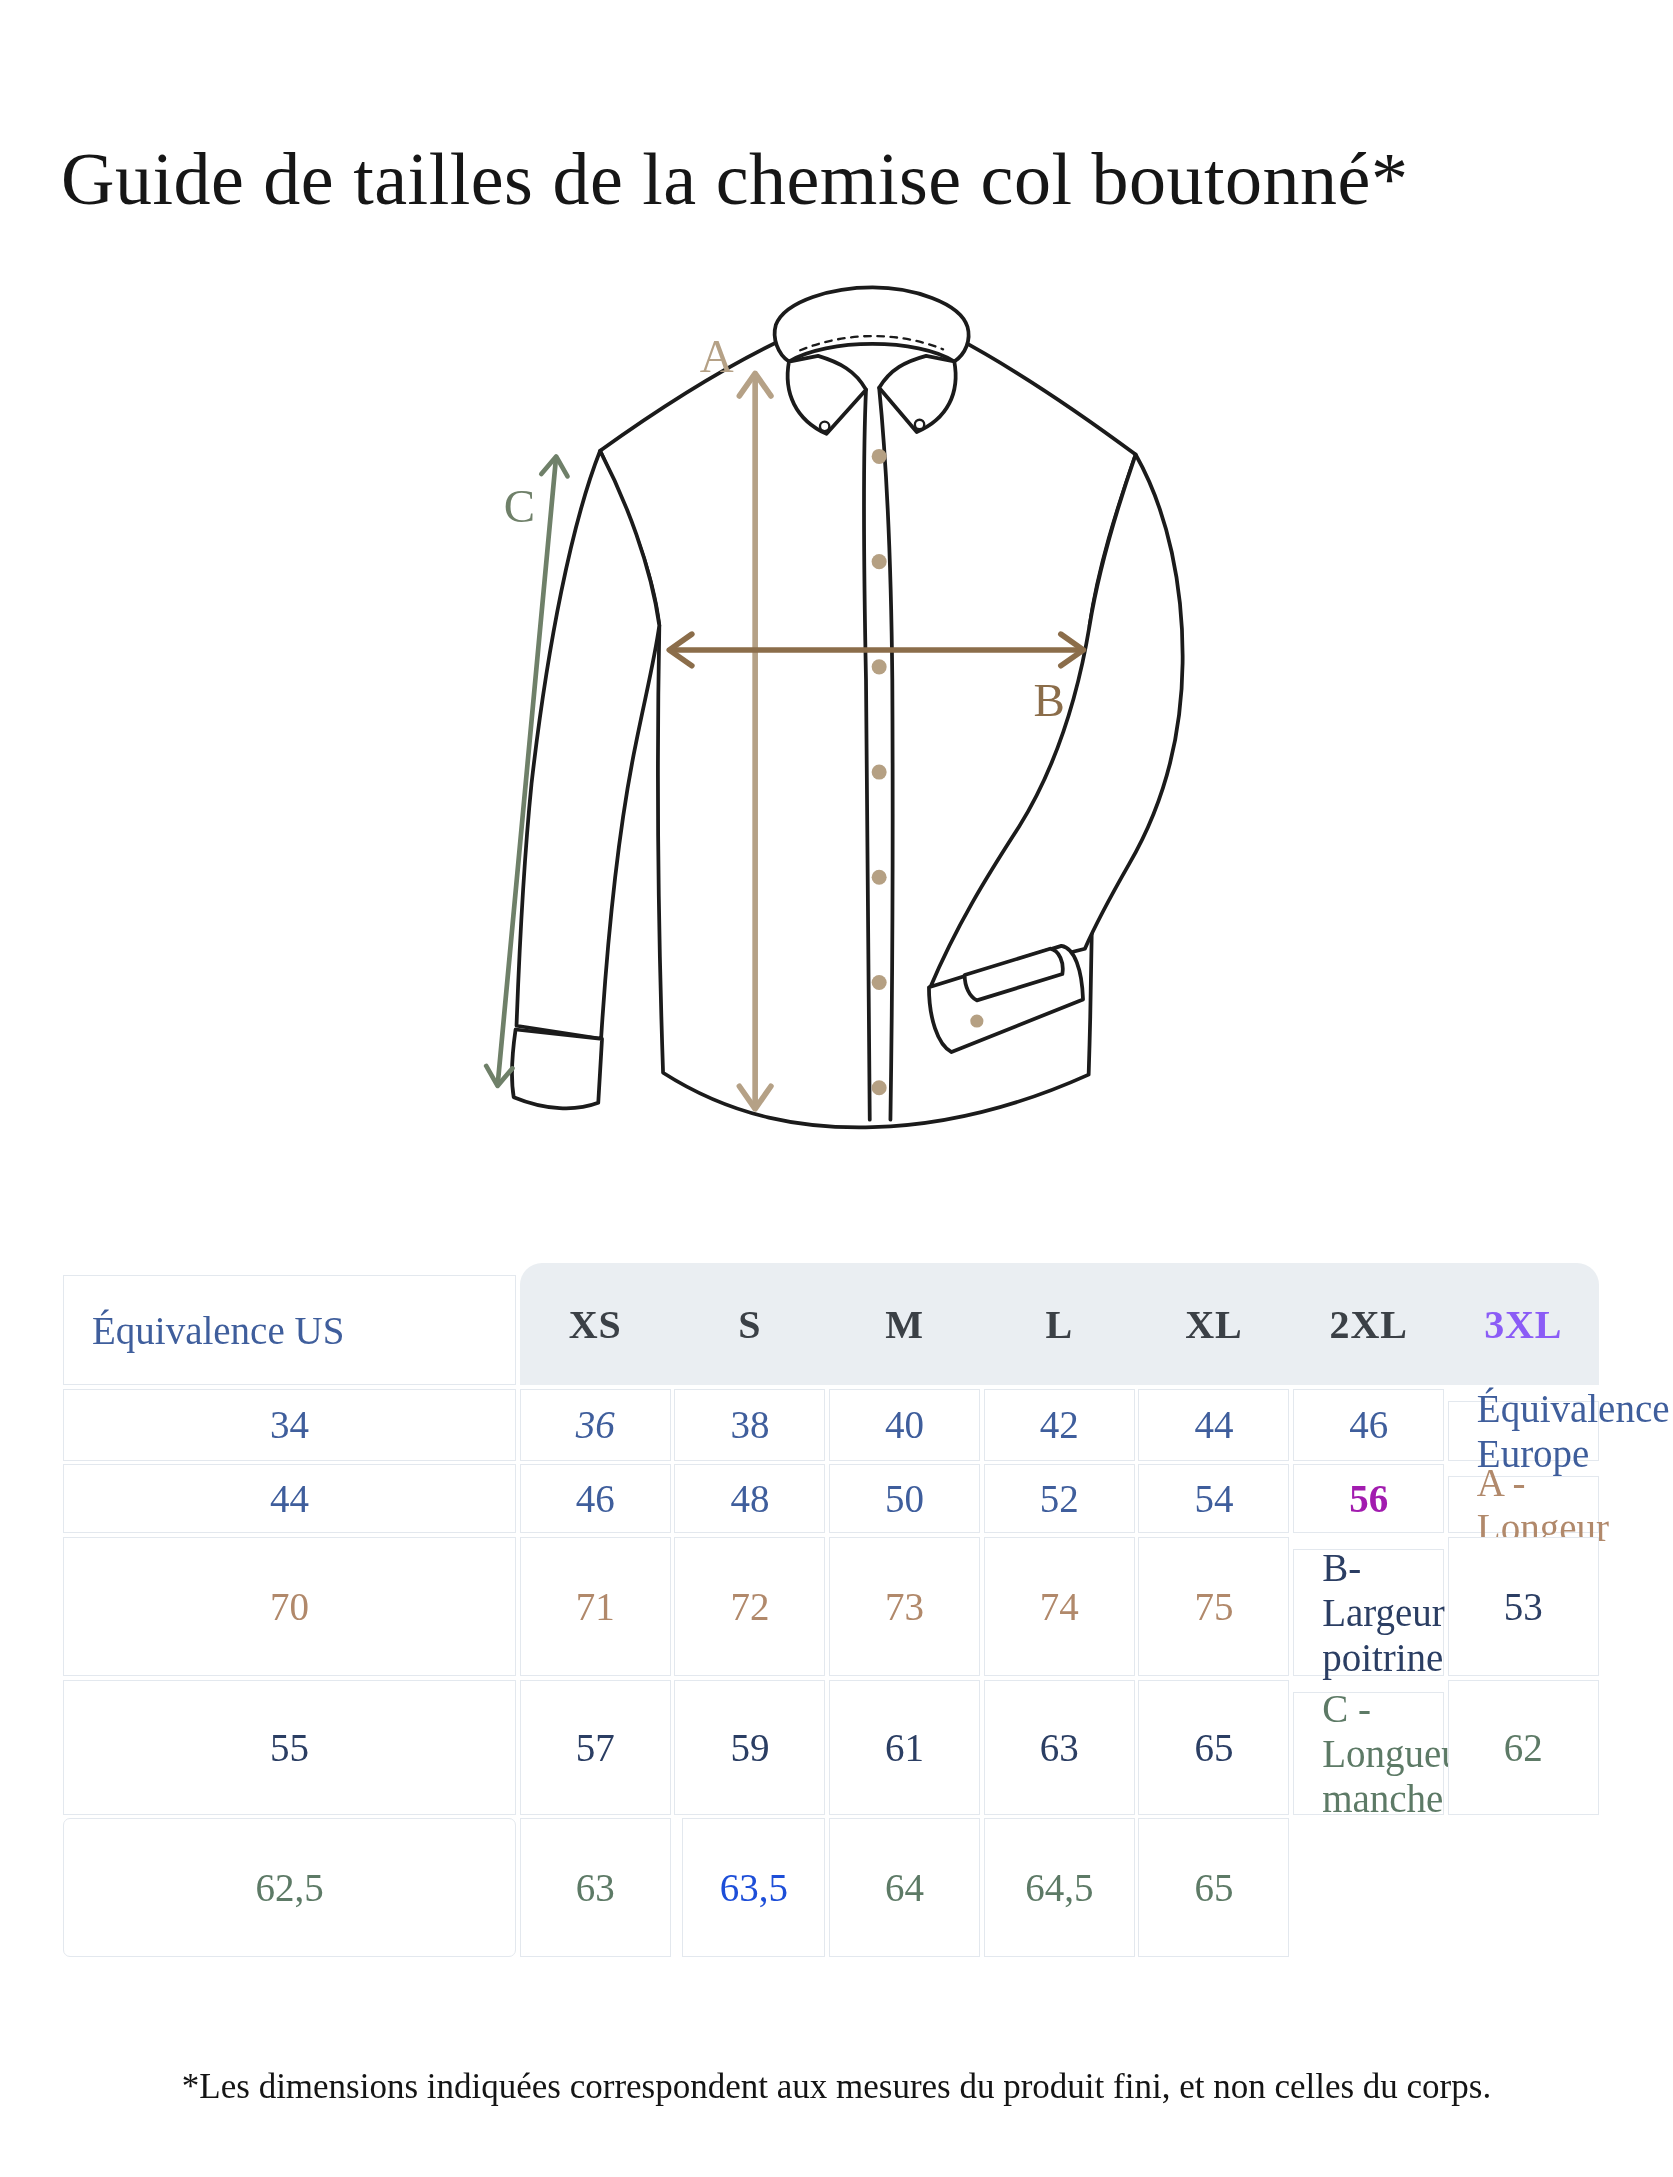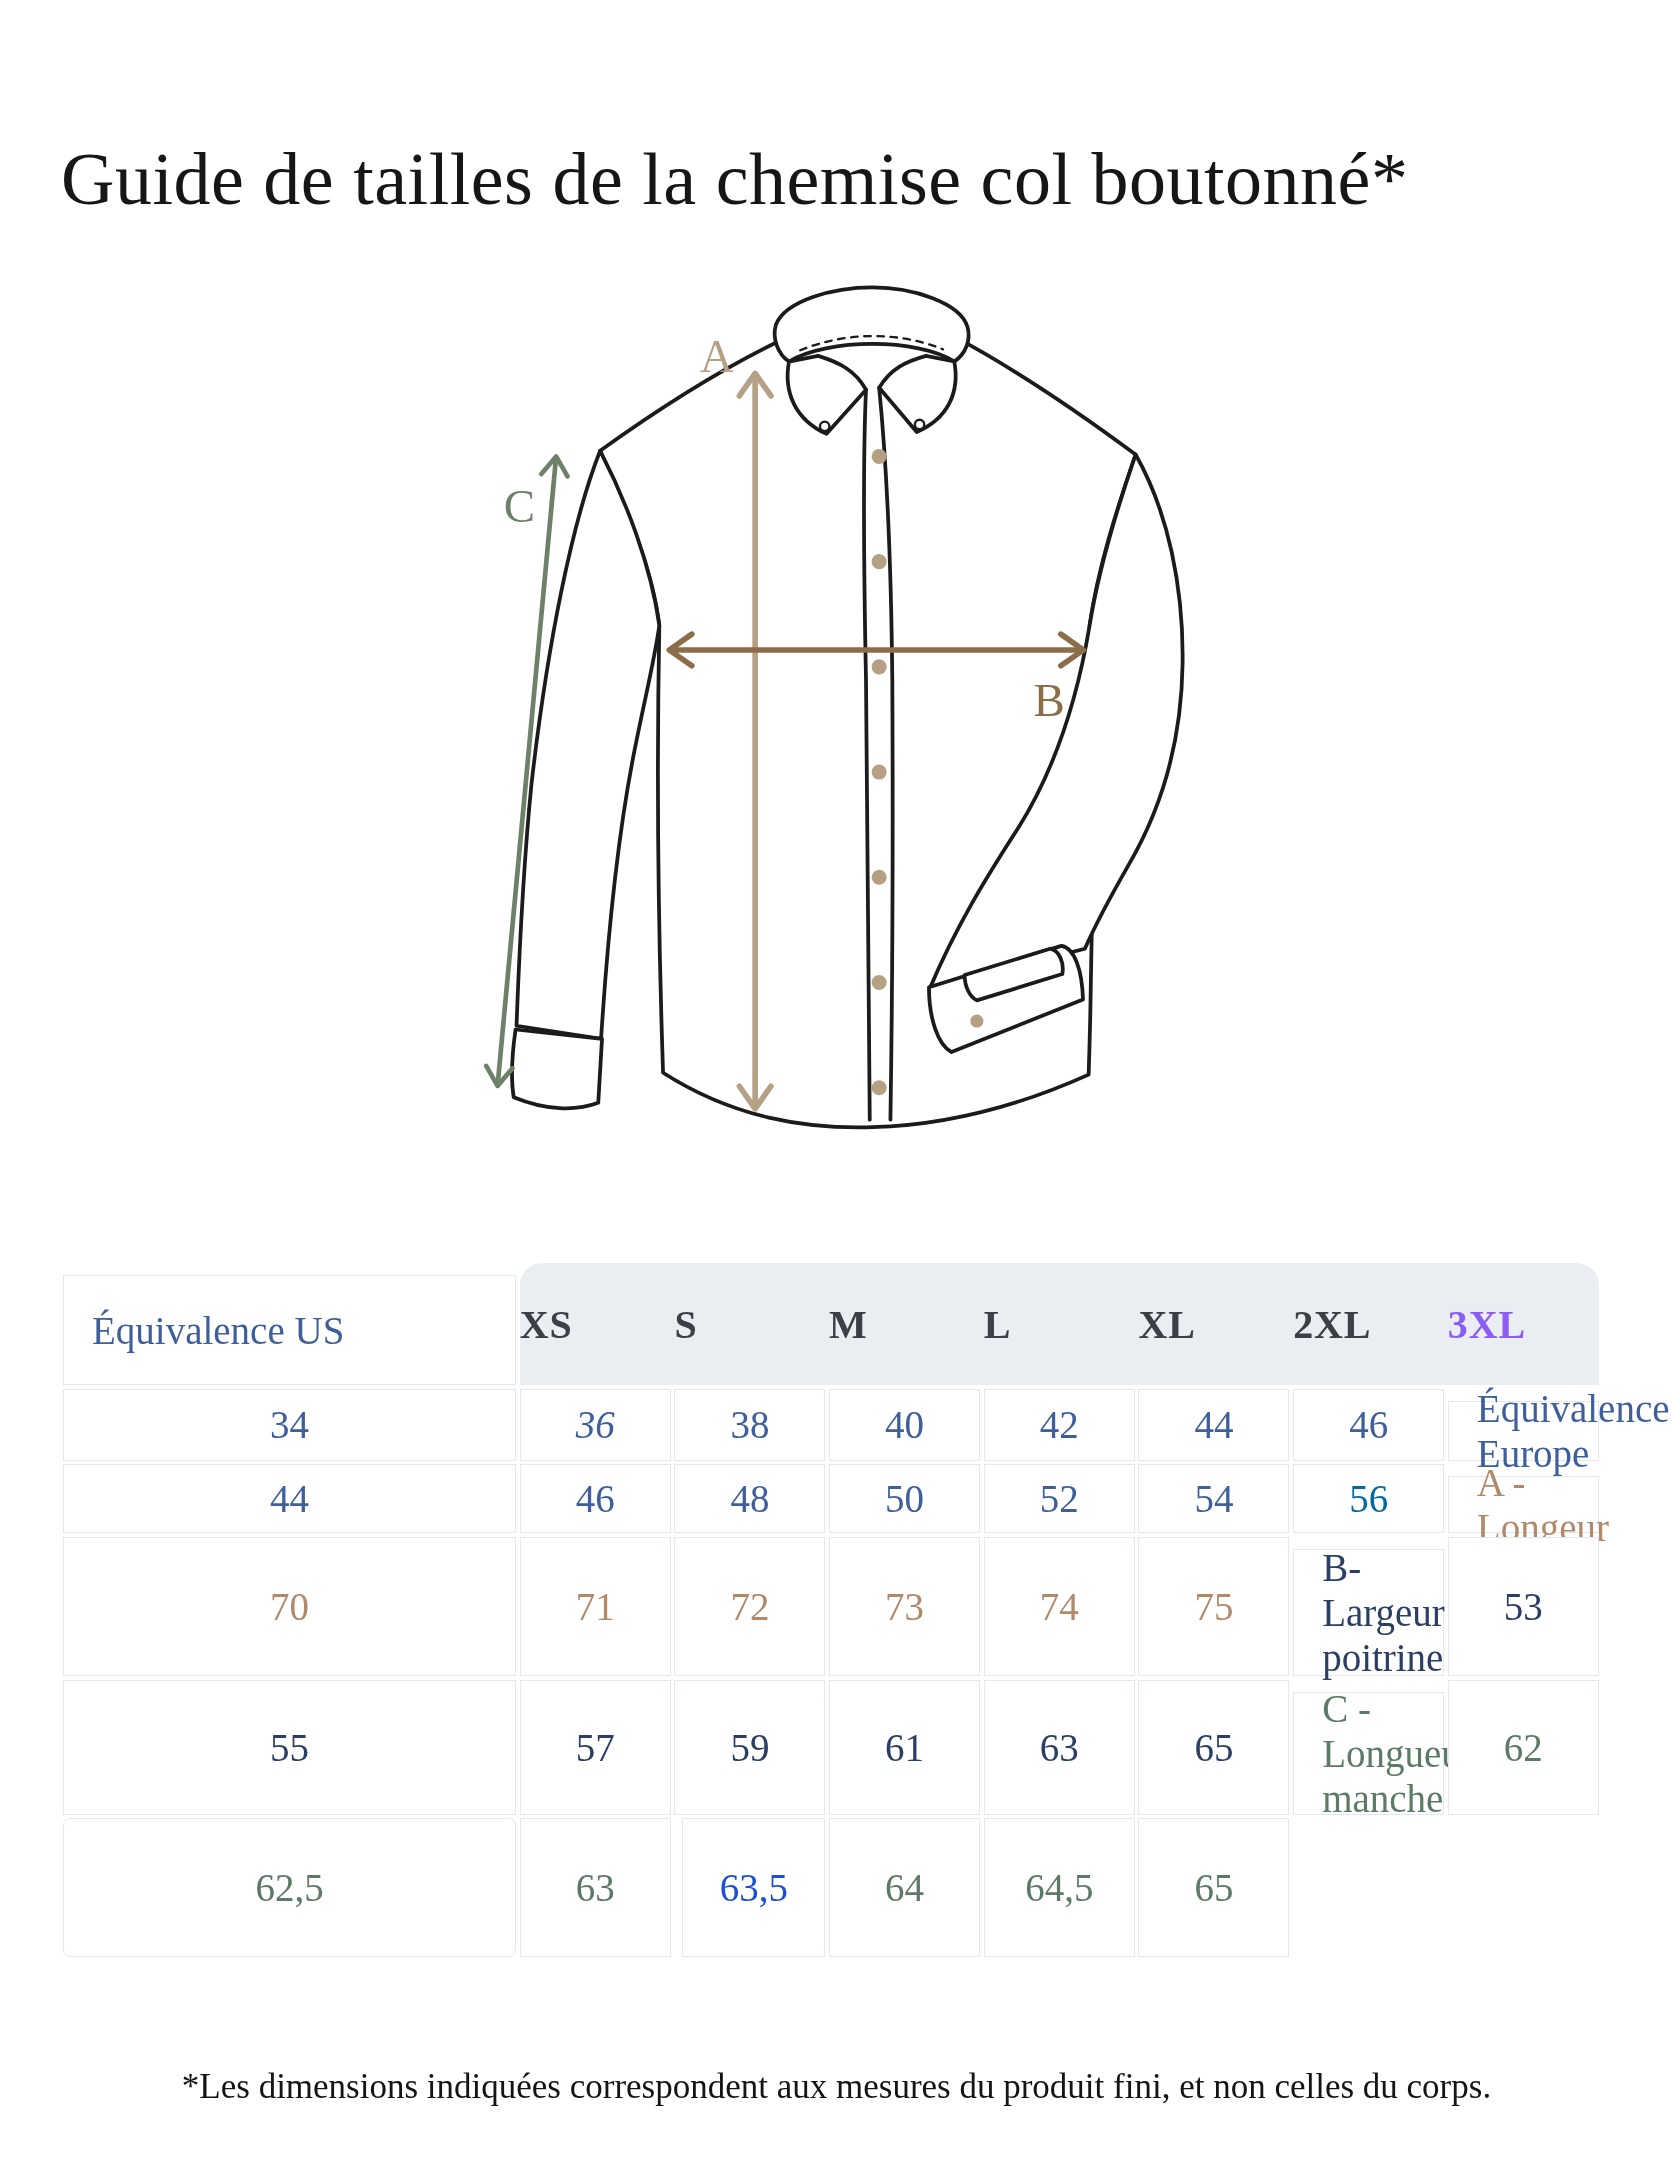--- a/index.html
+++ b/index.html
@@ -21,21 +21,21 @@
     grid-template-columns:453px repeat(7,151px);
     grid-template-rows:122px 72px 69px 139px 135px 139px;
     gap:3.7px;
   }
   .header-box{
     grid-column:2 / -1;grid-row:1;
     border-radius:22px 22px 0 0;
     display:grid;grid-template-columns:repeat(7,1fr);gap:3.7px;align-items:center;
   }
   .size-h{
-    font-weight:bold;font-size:40px;letter-spacing:0.9px;
+    text-align:center;font-weight:bold;font-size:40px;letter-spacing:0.9px;
   }
   .cell{
     background:#ffffff;border:1.9px solid #e3e8ee;font-size:39px;
   }
   .cell.label{display:flex;align-items:center;padding-left:28px;box-sizing:border-box;margin-top:12px;}
   .cell.val{display:flex;align-items:center;justify-content:center;}
   .footnote{
     position:absolute;left:0;top:2067px;width:1673px;margin:0;
     text-align:center;font-size:35px;color:#141414;
   }
@@ -125,21 +125,21 @@
       <div class="cell val" style="color: rgb(63, 94, 156);">42</div>
       <div class="cell val" style="color: rgb(63, 94, 156);">44</div>
       <div class="cell val" style="color: rgb(63, 94, 156);">46</div>
       <div class="cell label" style="color: rgb(63, 94, 156);">Équivalence Europe</div>
       <div class="cell val" style="color: rgb(63, 94, 156);">44</div>
       <div class="cell val" style="color: rgb(63, 94, 156);">46</div>
       <div class="cell val" style="color: rgb(63, 94, 156);">48</div>
       <div class="cell val" style="color: rgb(63, 94, 156);">50</div>
       <div class="cell val" style="color: rgb(63, 94, 156);">52</div>
       <div class="cell val" style="color: rgb(63, 94, 156);">54</div>
-      <div class="cell val" style="color: #0369a1;">56</div>
+      <div class="cell val" style="color: #a21caf; font-weight: bold;">56</div>
       <div class="cell label" style="color: rgb(177, 137, 107);">A - Longeur</div>
       <div class="cell val" style="color: rgb(177, 137, 107);">70</div>
       <div class="cell val" style="color: rgb(177, 137, 107);">71</div>
       <div class="cell val" style="color: rgb(177, 137, 107);">72</div>
       <div class="cell val" style="color: rgb(177, 137, 107);">73</div>
       <div class="cell val" style="color: rgb(177, 137, 107);">74</div>
       <div class="cell val" style="color: rgb(177, 137, 107);">75</div>
       <div class="cell label" style="color: rgb(43, 62, 99);">B- Largeur poitrine</div>
       <div class="cell val" style="color: rgb(43, 62, 99);">53</div>
       <div class="cell val" style="color: rgb(43, 62, 99);">55</div>

